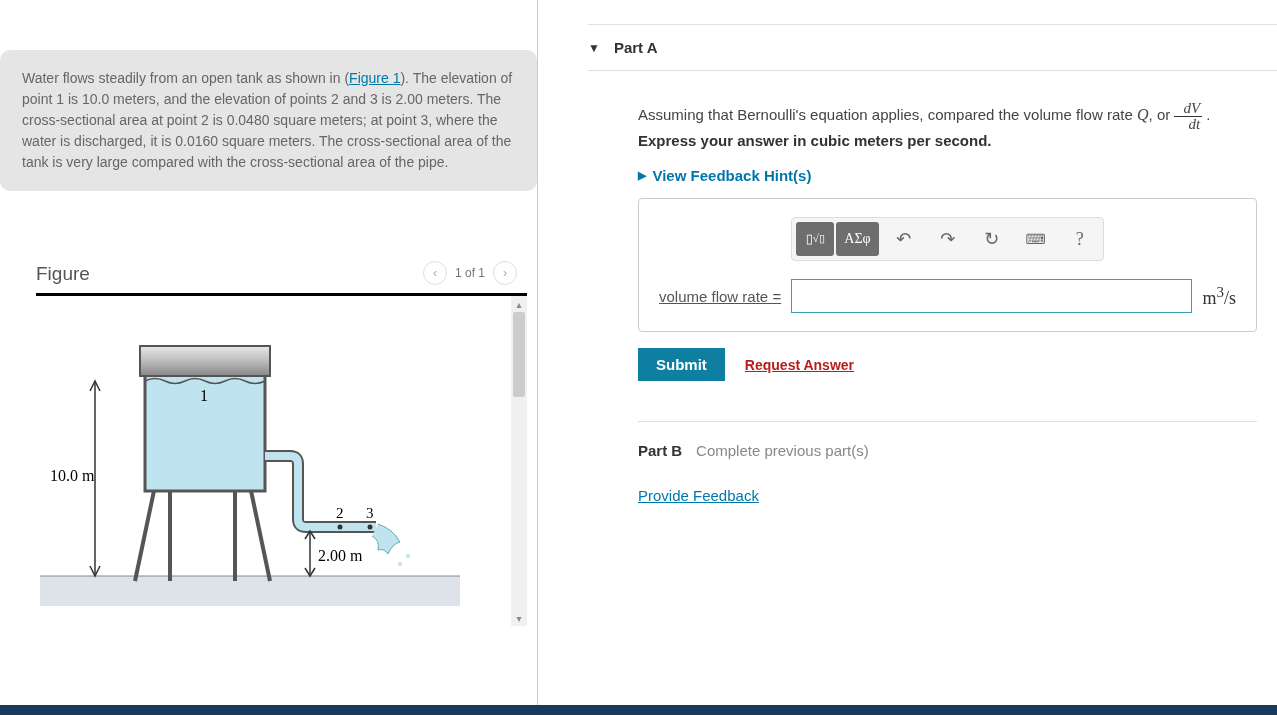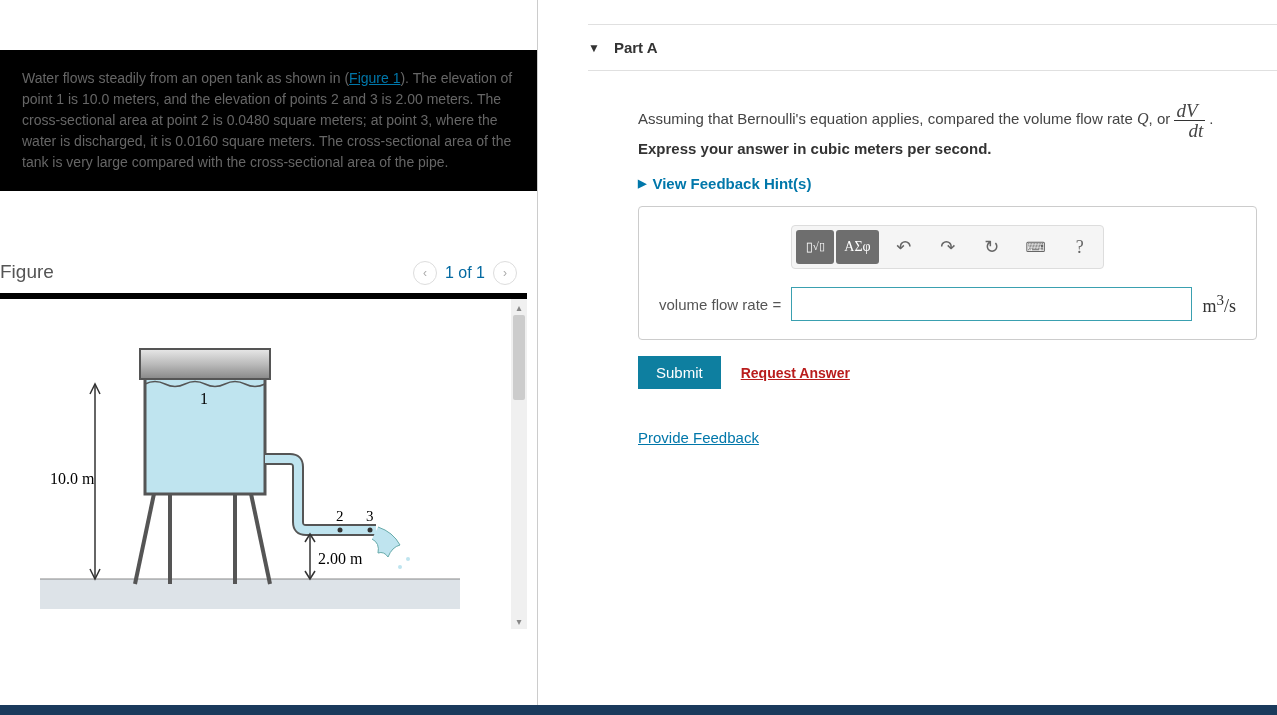--- a/index.html
+++ b/index.html
@@ -1,59 +1,59 @@
 <!DOCTYPE html>
 <html><head>
 <meta charset="utf-8">
 <style>
   * { box-sizing: border-box; margin: 0; padding: 0; }
   body { font-family: Arial, Helvetica, sans-serif; color: #333; font-size: 14px; width: 1277px; height: 715px; overflow: hidden; background: #fff; }
   .container { display: flex; width: 100%; height: 100%; }
   .left-pane { width: 538px; border-right: 1px solid #ccc; padding: 0; position: relative; }
-  .problem-text { background: #000000; color: #666; padding: 18px 22px; margin: 50px 0 0 0; line-height: 1.5; font-size: 14px; }
+  .problem-text { background: #e5e5e5; color: #666; padding: 18px 22px; margin: 50px 0 0 0; line-height: 1.5; font-size: 14px; border-radius: 10px; }
   .problem-text a { color: #0077aa; text-decoration: underline; }
   .figure-section { margin-top: 70px; padding: 0 10px 0 0; }
-  .figure-header { display: flex; justify-content: space-between; align-items: flex-start; padding: 0 10px 8px 0; border-bottom: 6px solid #000000; }
+  .figure-header { display: flex; justify-content: space-between; align-items: flex-end; padding: 0 10px 8px 0; border-bottom: 3px solid #000000; margin-left: 36px; }
   .figure-title { font-size: 19px; color: #555; }
   .figure-nav { display: flex; align-items: center; gap: 8px; }
   .nav-btn { width: 24px; height: 24px; border: 1px solid #ddd; border-radius: 50%; background: #fff; color: #aaa; cursor: pointer; font-size: 12px; display:flex; align-items:center; justify-content:center; }
-  .nav-count { color: #0369a1; font-size: 16px; }
+  .nav-count { color: #737373; font-size: 12px; }
   .figure-body { height: 330px; position: relative; overflow: hidden; }
   .scrollbar-v { position: absolute; right: 0; top: 0; bottom: 0; width: 16px; background: #f0f0f0; display: flex; flex-direction: column; justify-content: space-between; align-items: center; }
   .scroll-arrow { width: 16px; height: 16px; color: #888; font-size: 10px; display:flex; align-items:center; justify-content:center; cursor:pointer; }
   .scroll-thumb { width: 12px; flex: 0.4; background: #ccc; border-radius: 2px; }
   .right-pane { flex: 1; padding: 0 0 0 50px; }
   .part-header { border: 1px solid #e0e0e0; border-left: none; border-right: none; padding: 14px 0 14px 0; margin-top: 24px; display: flex; align-items: center; gap: 14px; }
   .part-caret { color: #333; font-size: 12px; cursor:pointer; }
   .part-label { font-weight: bold; font-size: 15px; color: #333; text-align: center; }
   .part-body { padding: 30px 20px 0 50px; }
   .question-line { color: #444; font-size: 15px; line-height: 1.5; }
-  .math-frac { display: inline-block; vertical-align: middle; text-align: left; font-family: 'Times New Roman', serif; font-style: italic; font-size: 19px; line-height: 1; }
+  .math-frac { display: inline-block; vertical-align: middle; text-align: right; font-family: 'Times New Roman', serif; font-style: italic; font-size: 15px; line-height: 1; }
   .math-frac .num { display: block; border-bottom: 1px solid #333; padding: 0 2px; }
   .math-frac .den { display: block; padding: 0 2px; margin-left: 12px; }
   .math-var { font-family: 'Times New Roman', serif; font-style: italic; font-size: 16px; }
   .instruction { font-weight: bold; color: #333; font-size: 15px; }
   .hints-link { color: #0077aa; font-weight: bold; margin-top: 18px; display: flex; align-items: center; gap: 6px; cursor:pointer; font-size: 15px; }
   .hints-caret { color: #0077aa; font-size: 11px; }
   .answer-box { border: 1px solid #ccc; border-radius: 4px; margin-top: 14px; padding: 18px 20px; max-width: 620px; }
   .toolbar { display: flex; align-items: center; gap: 6px; background: #f5f5f5; border: 1px solid #ddd; border-radius: 4px; padding: 4px; width: fit-content; margin: 0 auto 18px auto; }
   .tool-btn-group { display: flex; gap: 2px; }
   .tool-btn { height: 34px; min-width: 38px; border: none; border-radius: 3px; background: #6e6e6e; color: #fff; font-size: 14px; cursor: pointer; display:flex; align-items:center; justify-content:center; padding: 0 8px; font-family: 'Times New Roman', serif; }
   .tool-btn.light { background: transparent; color: #666; font-size: 18px; }
   .answer-row { display: flex; align-items: center; gap: 10px; }
-  .answer-label { color: #555; font-size: 15px; white-space: nowrap; }
+  .answer-label { color: #555; font-size: 15px; white-space: nowrap; text-decoration: underline; }
   .answer-input { flex: 1; height: 34px; border: 1px solid #3aa0b0; background: #fff; padding: 0 8px; font-size: 15px; }
   .answer-unit { font-family: 'Times New Roman', serif; font-size: 18px; color: #333; white-space: nowrap; }
   .submit-row { display: flex; align-items: center; gap: 20px; margin-top: 16px; }
-  .submit-btn { background: #0e7fa0; color: #fff; border: none; padding: 8px 18px; font-size: 15px; font-weight: normal; cursor: pointer; }
+  .submit-btn { background: #0e7fa0; color: #fff; border: none; padding: 8px 18px; font-size: 15px; font-weight: bold; cursor: pointer; }
   .req-answer { color: #b91c1c; font-weight: bold; text-decoration: underline; font-size: 14px; cursor:pointer; }
   .part-b { border-top: 1px solid #ddd; margin-top: 40px; padding-top: 20px; }
   .part-b-label { font-weight: bold; color: #333; font-size: 15px; }
   .part-b-text { color: #888; font-size: 15px; margin-left: 10px; }
-  .feedback { color: #0077aa; text-decoration: underline; font-size: 15px; margin-top: 40px; display: inline-block; cursor:pointer; }
+  .feedback { color: #0077aa; text-decoration: underline; font-size: 15px; margin-top: 28px; display: inline-block; cursor:pointer; }
   .footer-bar { position: absolute; bottom: 0; left: 0; right: 0; height: 10px; background: #1a3a5c; }
 
   
   .tank-svg { display:block; margin: 20px 0 0 40px; }
 </style>
 </head>
 <body>
 
 <div class="container">
 
@@ -166,19 +166,23 @@
           <input class="answer-input" type="text" value="" style="">
           <span class="answer-unit">m<sup>3</sup>/s</span>
         </div>
       </div>
 
       <div class="submit-row">
         <button class="submit-btn">Submit</button>
         <a class="req-answer">Request Answer</a>
       </div>
 
+      <div class="part-b">
+        <span class="part-b-label">Part B</span>
+        <span class="part-b-text">Complete previous part(s)</span>
+      </div>
 
       <a class="feedback">Provide Feedback</a>
     </div>
   </div>
 </div>
 
 <div class="footer-bar"></div>
 
 </body></html>

